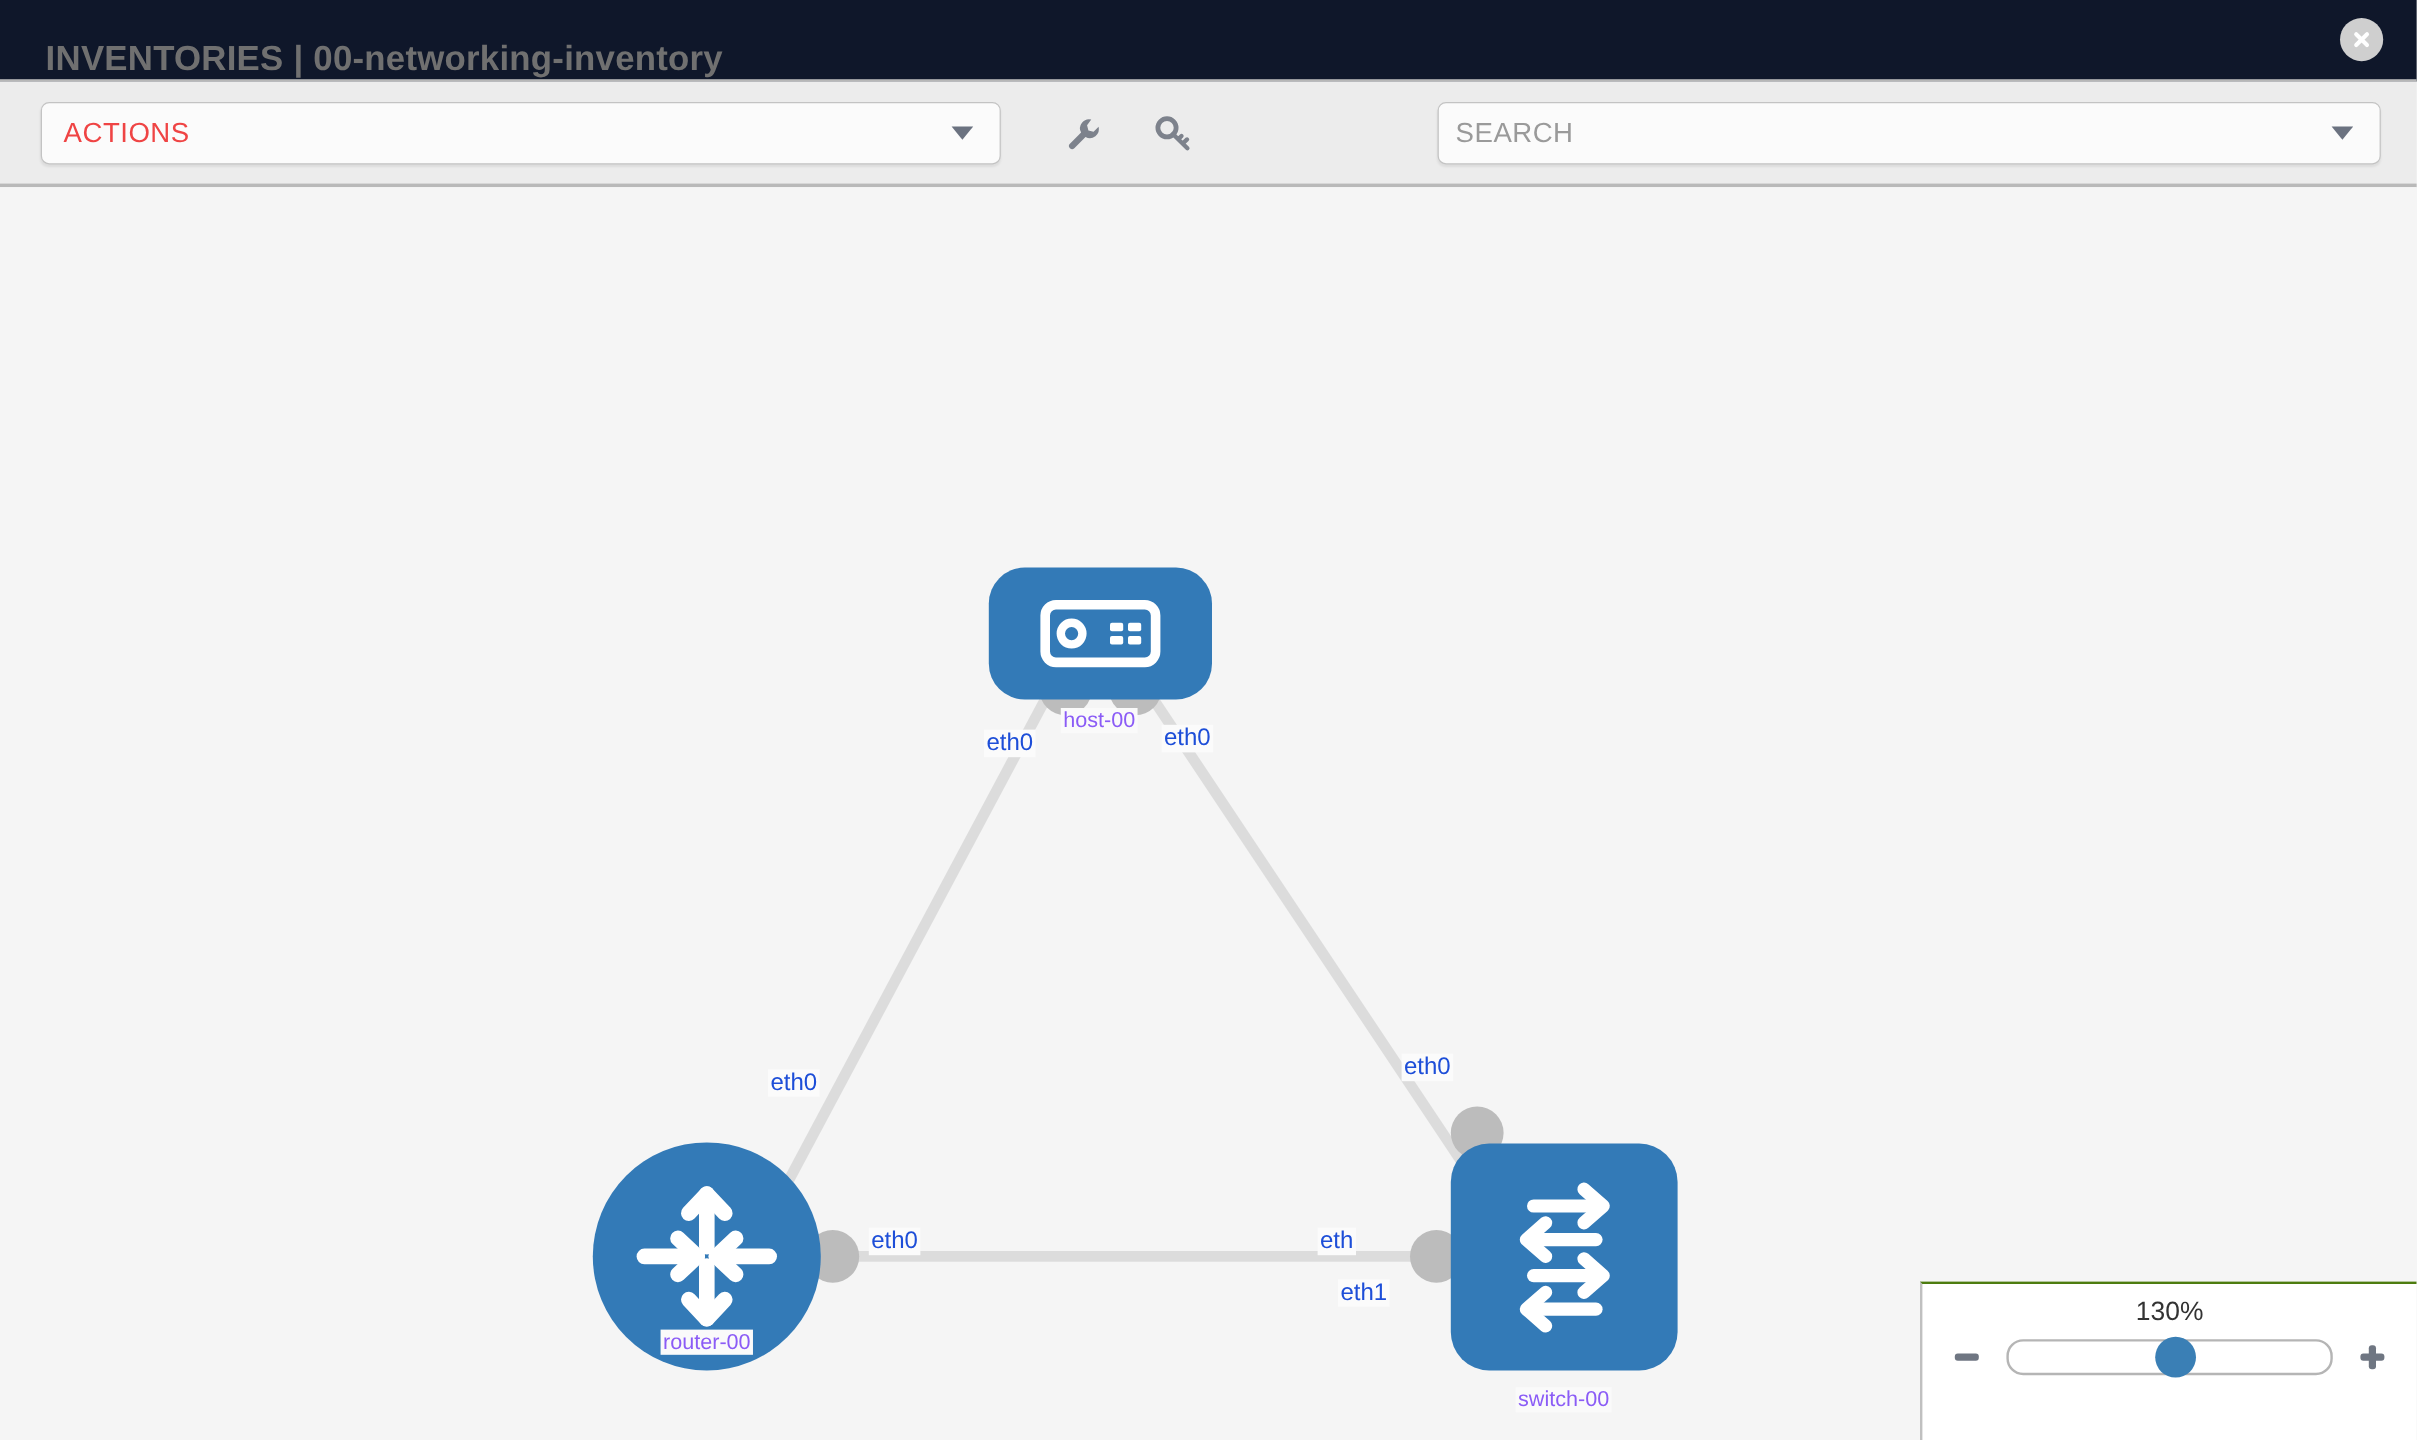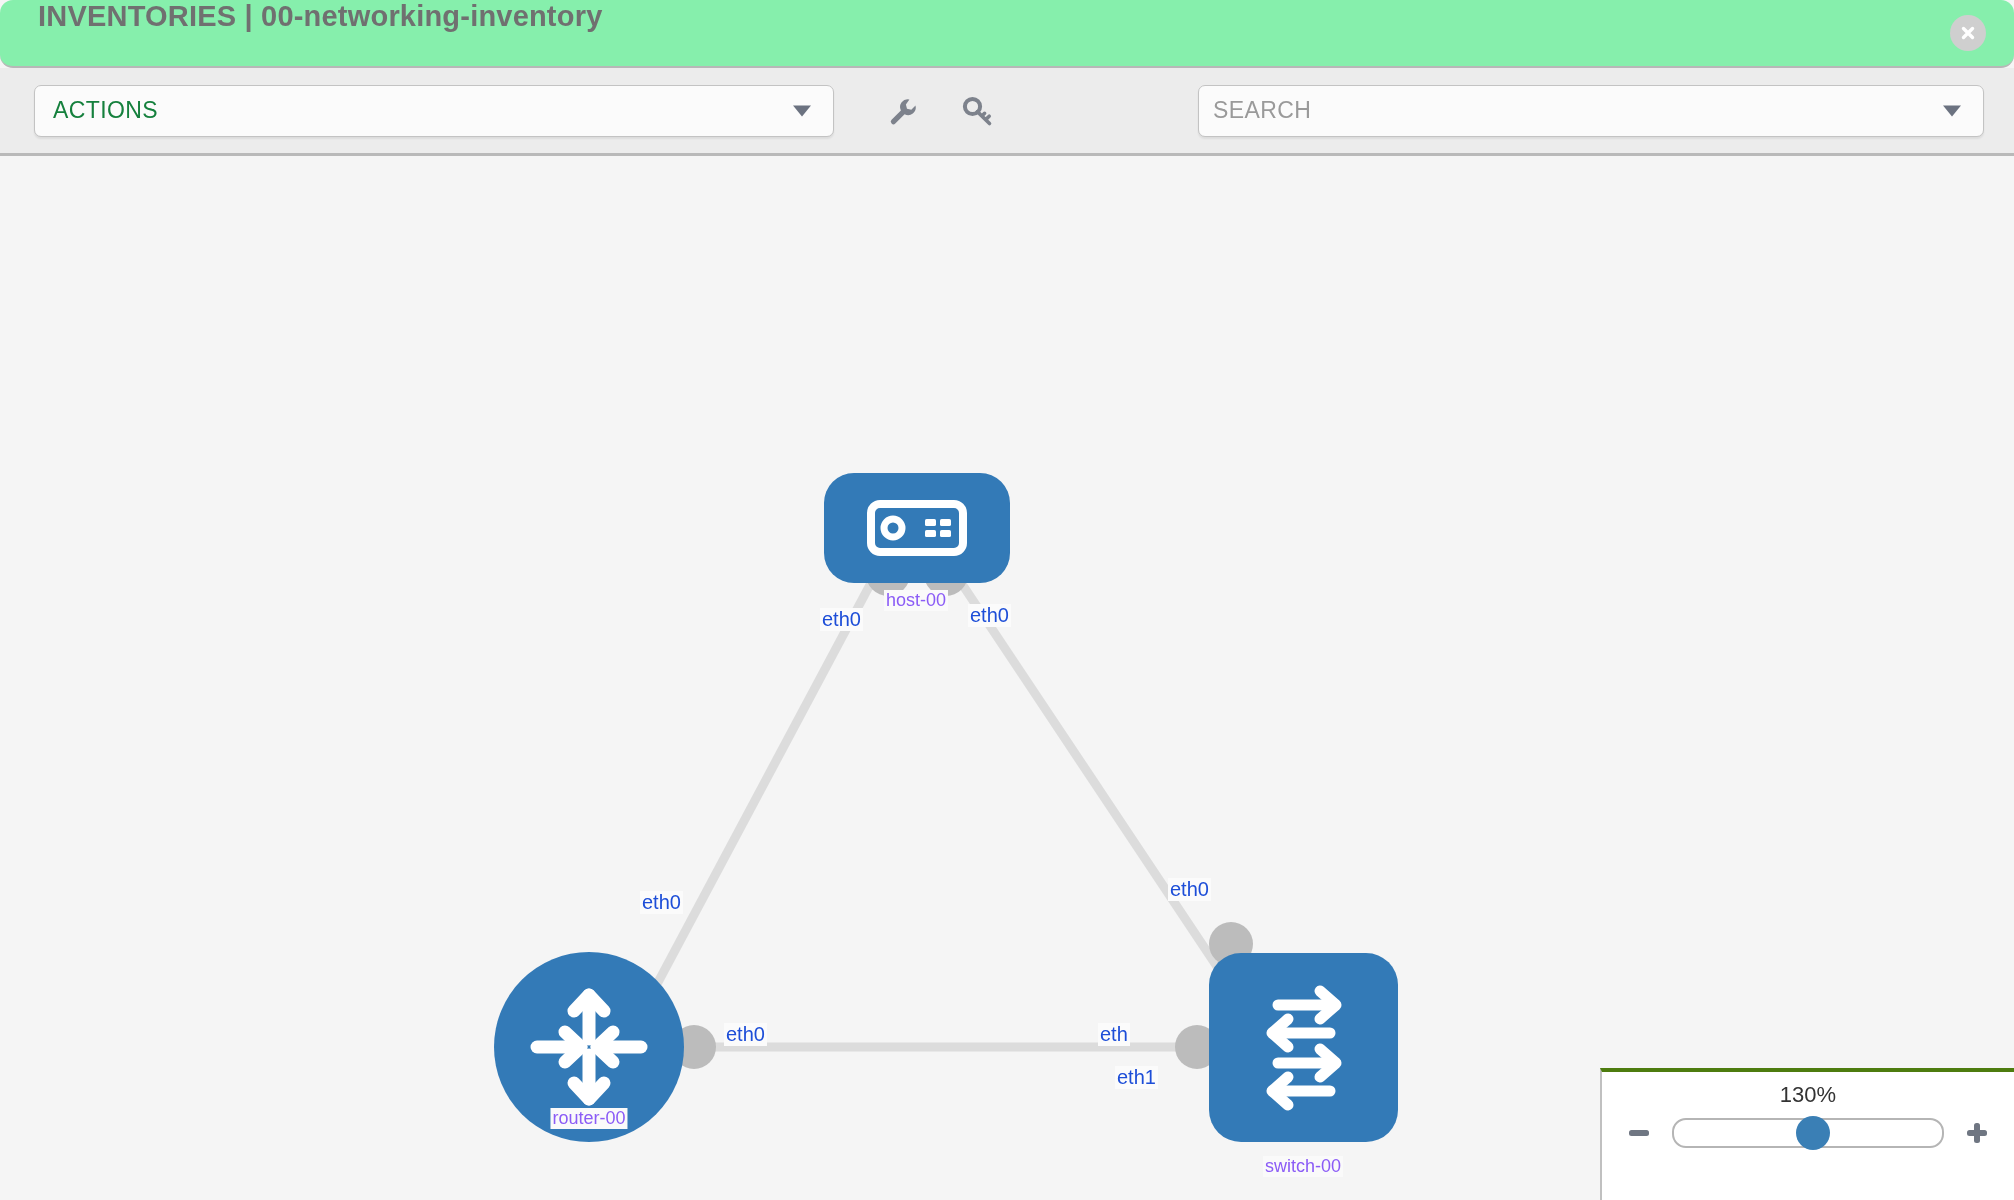--- a/index.html
+++ b/index.html
@@ -8,26 +8,25 @@
     background:#f5f5f5;
     font-family:"Liberation Sans", sans-serif;
     overflow:hidden;
     position:relative;
   }
   #app{position:absolute;inset:0;display:flex;flex-direction:column;background:#f5f5f5;}
 
   
   .header{
     height:68px;min-height:68px;
-    background:#86efac;
-    display:flex;align-items:flex-start;
+    background:#0f172a;
+    display:flex;align-items:flex-end;
     position:relative;
     border-bottom:2px solid #b7b7b7;
     box-sizing:border-box;
-    border-radius:13px;
   }
   .header-title{
     margin-left:38px;
     font-size:29px;
     font-weight:bold;
     color:#707070;
     letter-spacing:.2px;
     white-space:nowrap;
   }
   .close-btn{
@@ -56,21 +55,21 @@
     border:1px solid #c3c3c3;
     border-radius:7px;
     box-shadow:0 2px 2px rgba(0,0,0,.07);
     display:flex;align-items:center;
     box-sizing:border-box;
     cursor:pointer;
     position:relative;
   }
   .actions-select .sel-label{
     margin-left:18px;
-    font-size:23px;color:#15803d;
+    font-size:23px;color:#ef4444;
     letter-spacing:.4px;
   }
   .caret{
     position:absolute;right:22px;top:50%;
     transform:translateY(-50%);
     width:0;height:0;
     border-left:9px solid transparent;
     border-right:9px solid transparent;
     border-top:11px solid #6b7280;
   }
@@ -129,21 +128,21 @@
     padding:0 2px;
   }
 
   
   .zoom-panel{
     position:absolute;
     right:0;bottom:0;
     width:414px;height:132px;
     background:#ffffff;
     border-left:2px solid #c0c0c0;
-    border-top:4px solid #4d7c0f;
+    border-top:2px solid #4d7c0f;
     box-sizing:border-box;
     display:flex;flex-direction:column;
     align-items:center;
     padding-top:10px;
   }
   .zoom-value{
     font-size:22px;color:#333;
     margin-bottom:10px;
   }
   .zoom-row{

